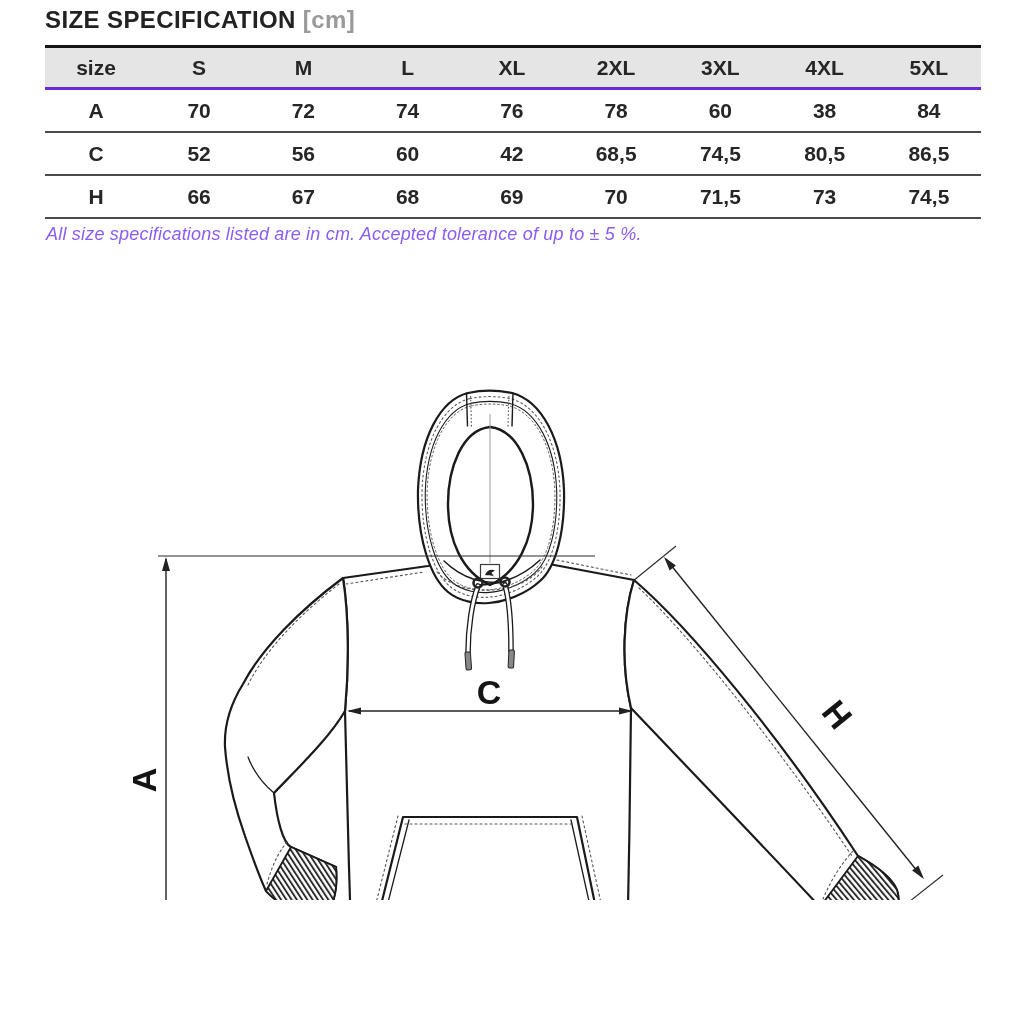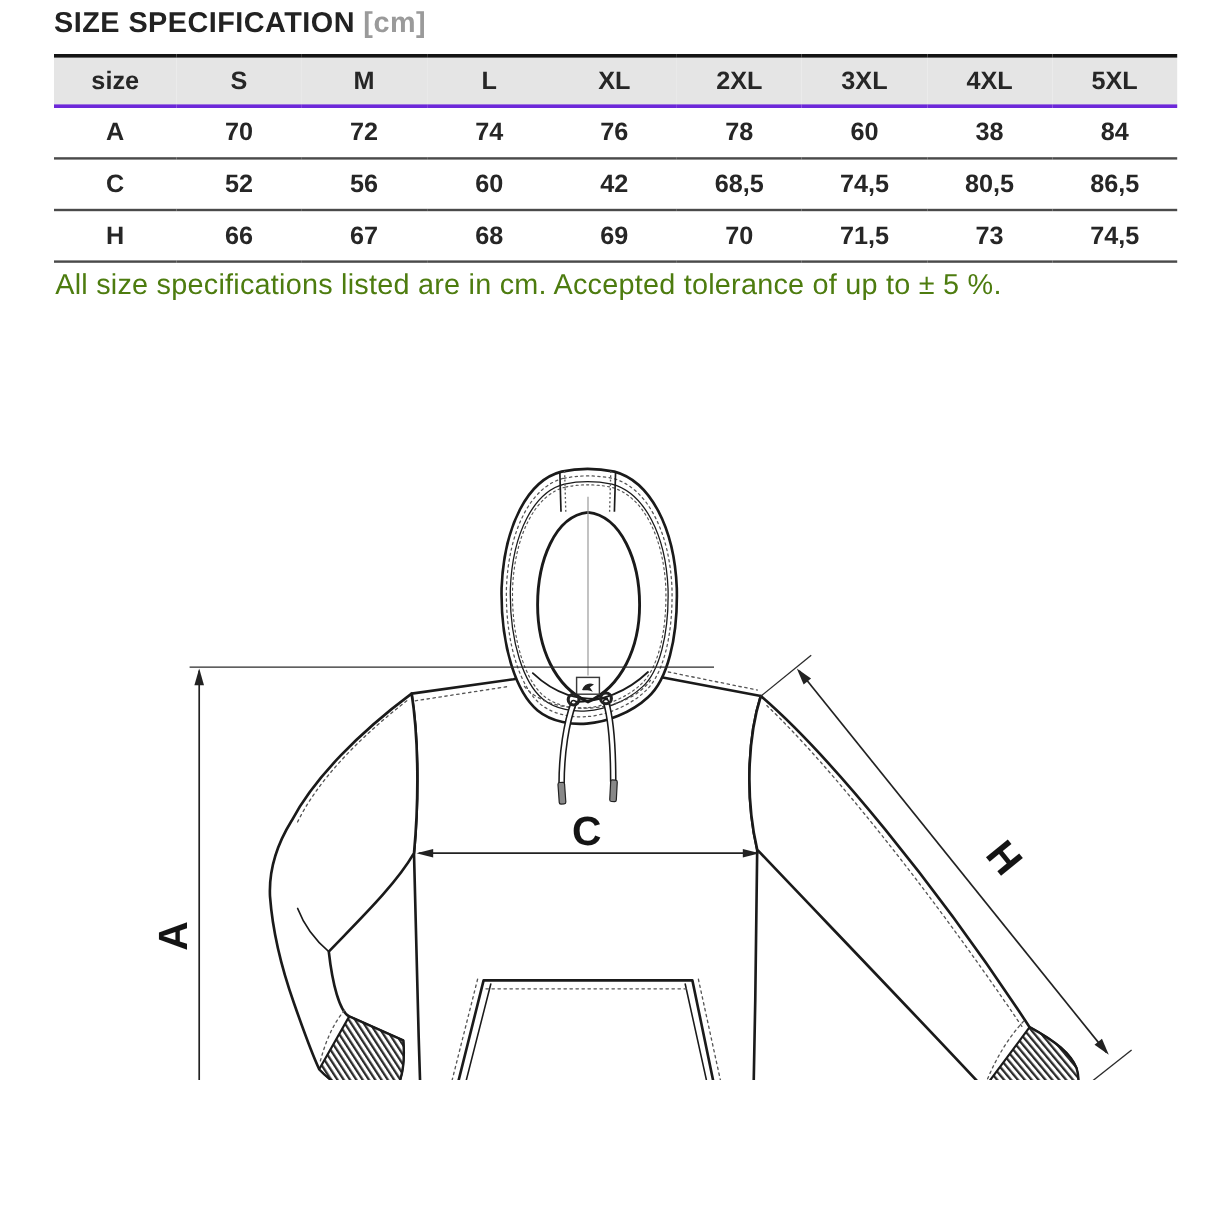--- a/index.html
+++ b/index.html
@@ -8,22 +8,22 @@
   .title{position:absolute;left:45px;top:6px;font-size:24px;font-weight:800;
          letter-spacing:.4px;color:#222;white-space:nowrap;}
   .title .unit{color:#9a9a9a;font-weight:700;margin-left:7px;}
   table.spec{position:absolute;left:45px;top:45px;width:936px;border-collapse:collapse;
              table-layout:fixed;}
   table.spec th,table.spec td{font-size:21px;font-weight:700;color:#262626;text-align:center;
              padding:0;height:41px;}
   table.spec thead tr{background:#e5e5e5;}
   table.spec thead th{border-top:3px solid #141414;border-bottom:3px solid #6d28d9;height:39px;}
   table.spec tbody tr{border-bottom:2px solid #4a4a4a;}
-  .footnote{position:absolute;left:46px;top:224px;font-size:24px;
-            color:#4d7c0f;letter-spacing:.2px;}
+  .footnote{position:absolute;left:46px;top:224px;font-size:18px;font-style:italic;
+            color:#8b5cf6;letter-spacing:.2px;}
   svg.drawing{position:absolute;left:0;top:0;}
   .ol{fill:#fff;stroke:#1a1a1a;stroke-width:2.2;stroke-linejoin:round;}
   .ln{fill:none;stroke:#1a1a1a;stroke-width:1.5;stroke-linecap:round;}
   .thin{fill:none;stroke:#1a1a1a;stroke-width:1.3;stroke-linecap:round;}
   .stitch{fill:none;stroke:#555;stroke-width:1.1;stroke-dasharray:2 3;stroke-linecap:round;}
   .dim{fill:none;stroke:#222;stroke-width:1.4;}
   .ext{fill:none;stroke:#2a2a2a;stroke-width:1.1;}
   .dimlabel{font-family:"Liberation Sans",sans-serif;font-size:34px;font-weight:700;fill:#141414;}
 </style>
 </head>

